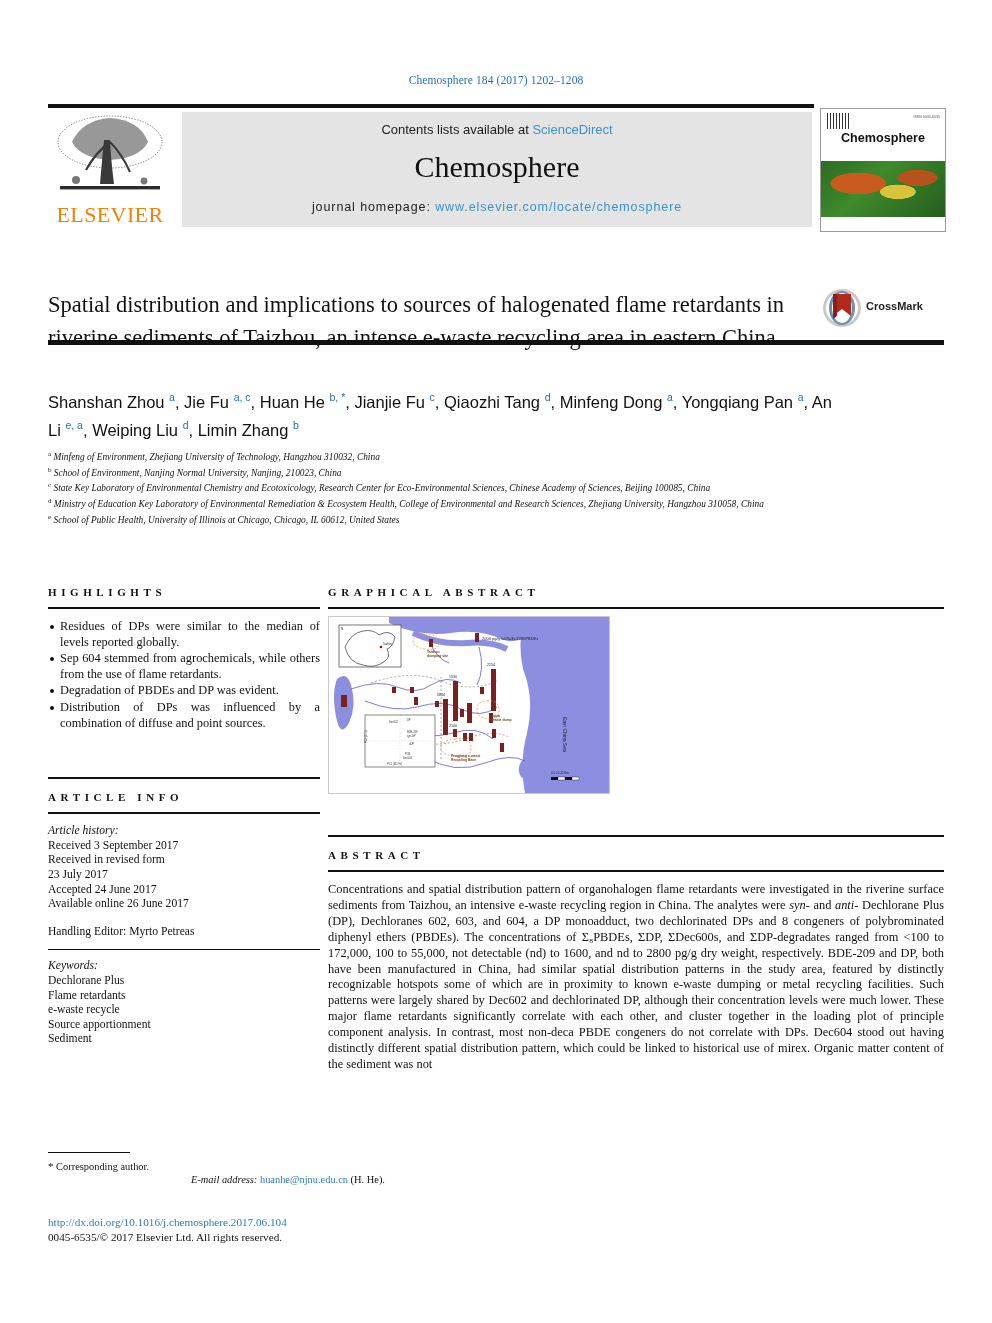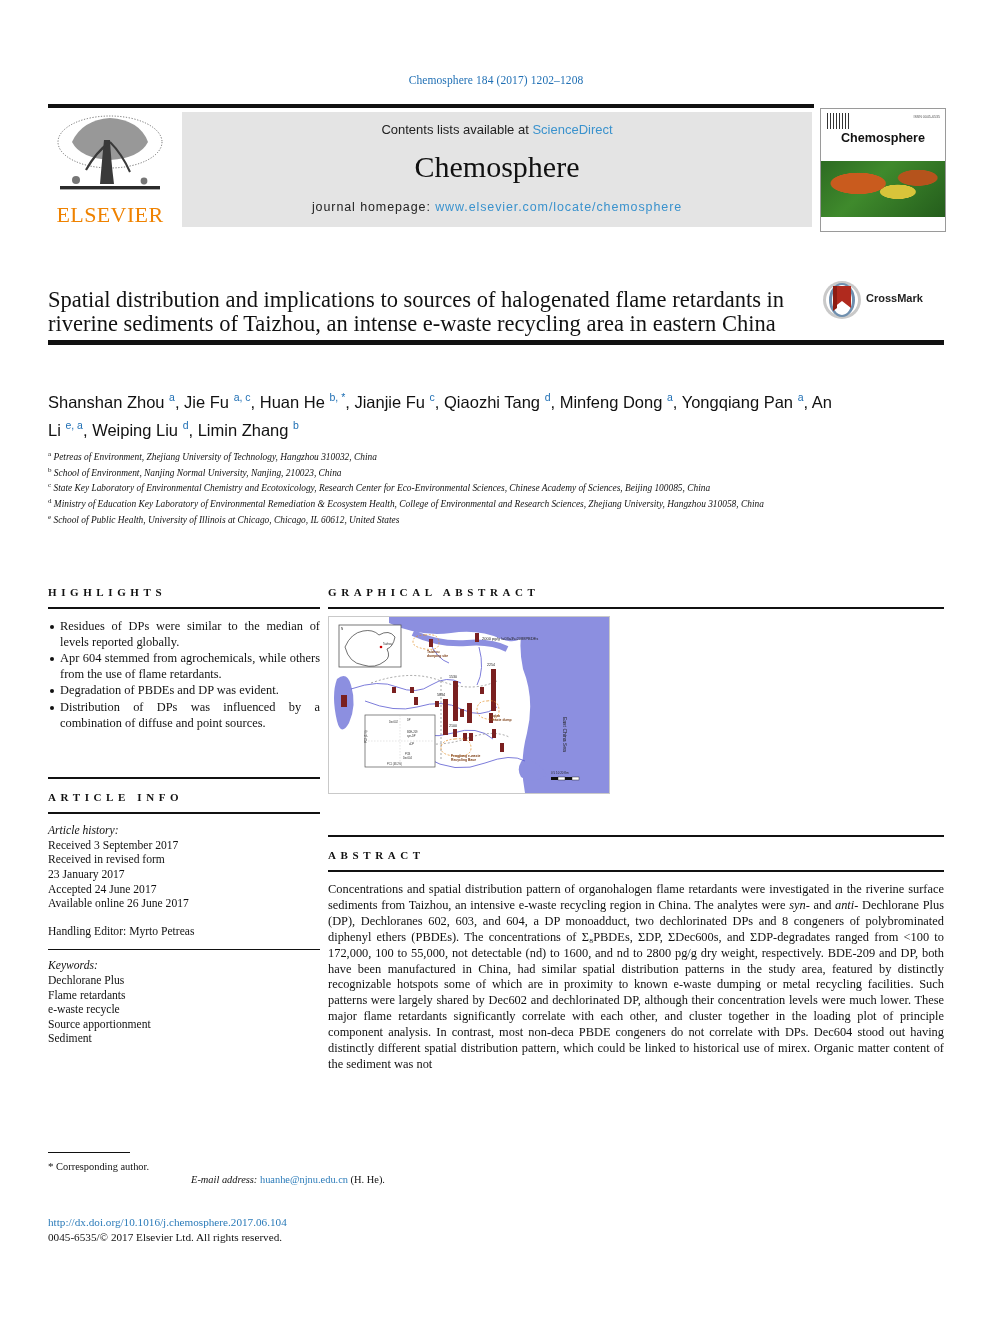--- a/index.html
+++ b/index.html
@@ -74,25 +74,25 @@
        radial-gradient(ellipse at 30% 40%, #c95b1e 0 22%, transparent 23%),
        radial-gradient(ellipse at 62% 55%, #d8c43a 0 16%, transparent 17%),
        radial-gradient(ellipse at 78% 30%, #b5531c 0 14%, transparent 15%),
        linear-gradient(135deg,#2d6b22 0%,#3f8a2c 40%,#245d1c 100%);
   }
   .cover-bottom{position:absolute;left:0;top:108px;width:124px;height:14px;background:#fff;}
 
   
   .title{
     position:absolute;left:48px;top:288px;width:760px;
-    font-family:"Liberation Serif",serif;font-size:22.5px;line-height:24px;
+    font-family:"Liberation Serif",serif;font-size:22.5px;line-height:33px;
     color:#111;
   }
   .crossmark{
-    position:absolute;left:822px;top:280px;width:110px;height:42px;
+    position:absolute;left:822px;top:288px;width:110px;height:42px;
   }
   .cm-badge{position:absolute;left:0;top:0;width:40px;height:40px;}
   .cm-word{position:absolute;left:44px;top:12px;font-family:"Liberation Sans",sans-serif;
      font-size:11px;font-weight:bold;color:#222;}
 
   
   .authors{
     position:absolute;left:48px;top:386px;width:800px;
     font-family:Liberation Sans, sans-serif;font-size:16.5px;line-height:23px;color:#111;
   }
@@ -224,45 +224,45 @@
       <ellipse cx="20" cy="20" rx="10" ry="15" fill="#fff"></ellipse>
       <path d="M11 6 h18 v22 l-9 -7 l-9 7 Z" fill="#b02a1e"></path>
       <path d="M11 6 h4 v22 l-4 3 Z" fill="#8d1d13"></path>
     </svg>
     <div class="cm-word">CrossMark</div>
   </div>
 
   <div class="authors"><span>Shanshan Zhou </span><sup>a</sup><span>, </span><span>Jie Fu </span><sup>a, c</sup><span>, </span><span>Huan He </span><sup>b, *</sup><span>, </span><span>Jianjie Fu </span><sup>c</sup><span>, </span><span>Qiaozhi Tang </span><sup>d</sup><span>, </span><span>Minfeng Dong </span><sup>a</sup><span>, </span><span>Yongqiang Pan </span><sup>a</sup><span>, </span><span>An Li </span><sup>e, a</sup><span>, </span><span>Weiping Liu </span><sup>d</sup><span>, </span><span>Limin Zhang </span><sup>b</sup></div>
 
   <div class="affils">
-      <span class="ln"><sup>a</sup><span> Petreas of Environment, Zhejiang University of Technology, Hangzhou 310032, China</span></span>
+      <span class="ln"><sup>a</sup><span> Minfeng of Environment, Zhejiang University of Technology, Hangzhou 310032, China</span></span>
       <span class="ln"><sup>b</sup><span> School of Environment, Nanjing Normal University, Nanjing, 210023, China</span></span>
       <span class="ln"><sup>c</sup><span> State Key Laboratory of Environmental Chemistry and Ecotoxicology, Research Center for Eco-Environmental Sciences, Chinese Academy of Sciences, Beijing 100085, China</span></span>
       <span class="ln"><sup>d</sup><span> Ministry of Education Key Laboratory of Environmental Remediation &amp; Ecosystem Health, College of Environmental and Research Sciences, Zhejiang University, Hangzhou 310058, China</span></span>
       <span class="ln"><sup>e</sup><span> School of Public Health, University of Illinois at Chicago, Chicago, IL 60612, United States</span></span>
     </div>
 
   <div class="col-left">
     <div class="sect-head">HIGHLIGHTS</div>
     <div class="rule"></div>
     <ul class="highlights">
         <li>Residues of DPs were similar to the median of levels reported globally.</li>
-        <li>Apr 604 stemmed from agrochemicals, while others from the use of flame retardants.</li>
+        <li>Sep 604 stemmed from agrochemicals, while others from the use of flame retardants.</li>
         <li>Degradation of PBDEs and DP was evident.</li>
         <li>Distribution of DPs was influenced by a combination of diffuse and point sources.</li>
       </ul>
     <div style="height:36px"></div>
     <div class="rule"></div>
     <div class="sect-head" style="margin-top:12px;">ARTICLE INFO</div>
     <div class="rule"></div>
     <div class="ainfo-label">Article history:</div>
     <div>
         <div class="ainfo-line">Received 3 September 2017</div>
         <div class="ainfo-line">Received in revised form</div>
-        <div class="ainfo-line">23 January 2017</div>
+        <div class="ainfo-line">23 July 2017</div>
         <div class="ainfo-line">Accepted 24 June 2017</div>
         <div class="ainfo-line">Available online 26 June 2017</div>
       </div>
     <div style="height:13px"></div>
     <div class="ainfo-line">Handling Editor: Myrto Petreas</div>
     <div class="rule-thin"></div>
     <div class="ainfo-label">Keywords:</div>
     <div>
         <div class="kw-line">Dechlorane Plus</div>
         <div class="kw-line">Flame retardants</div>

